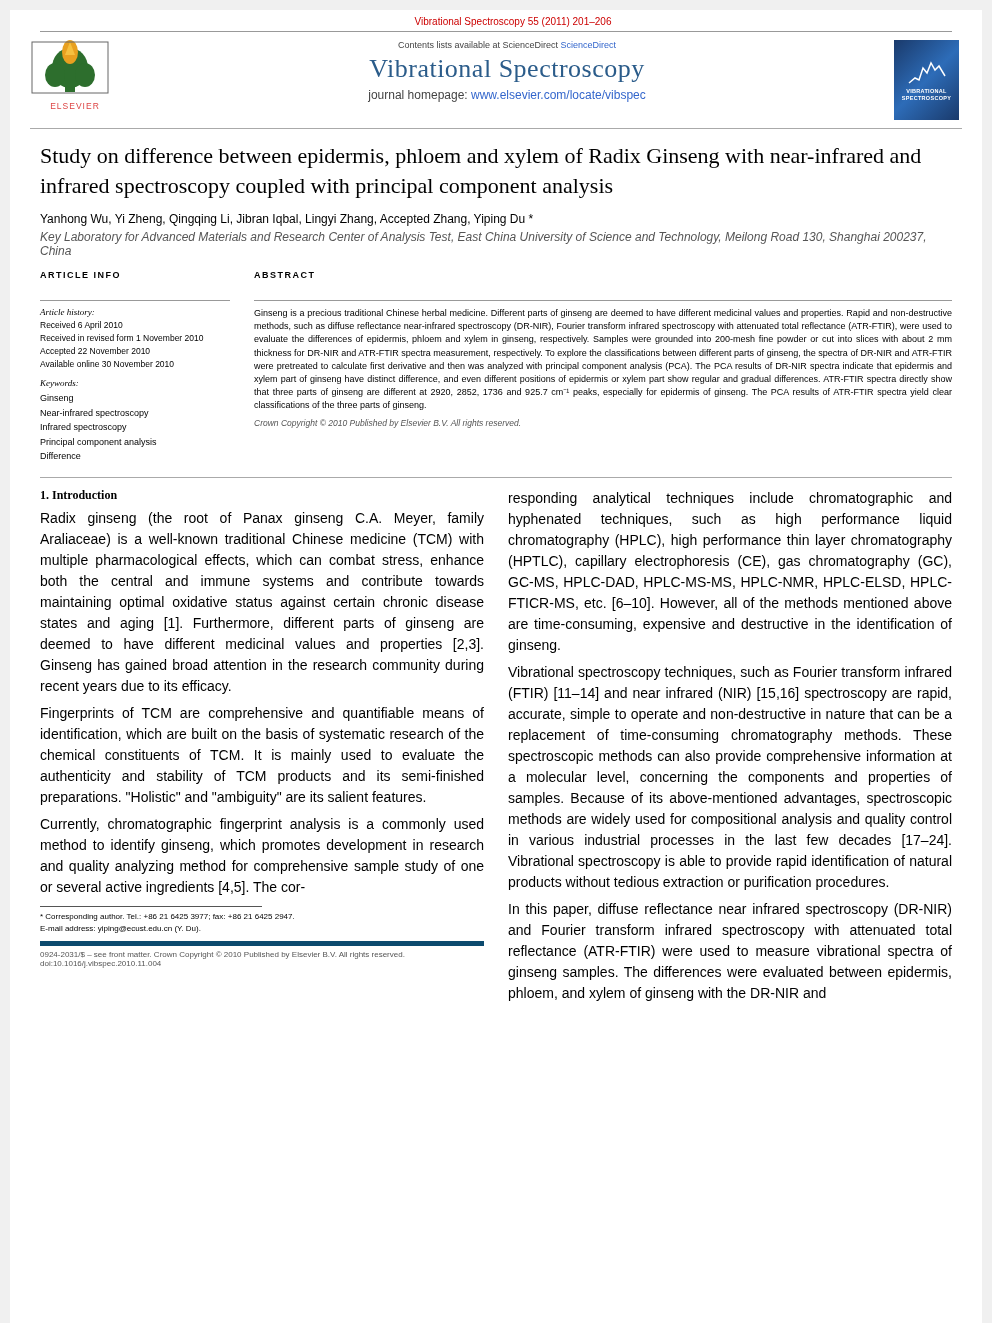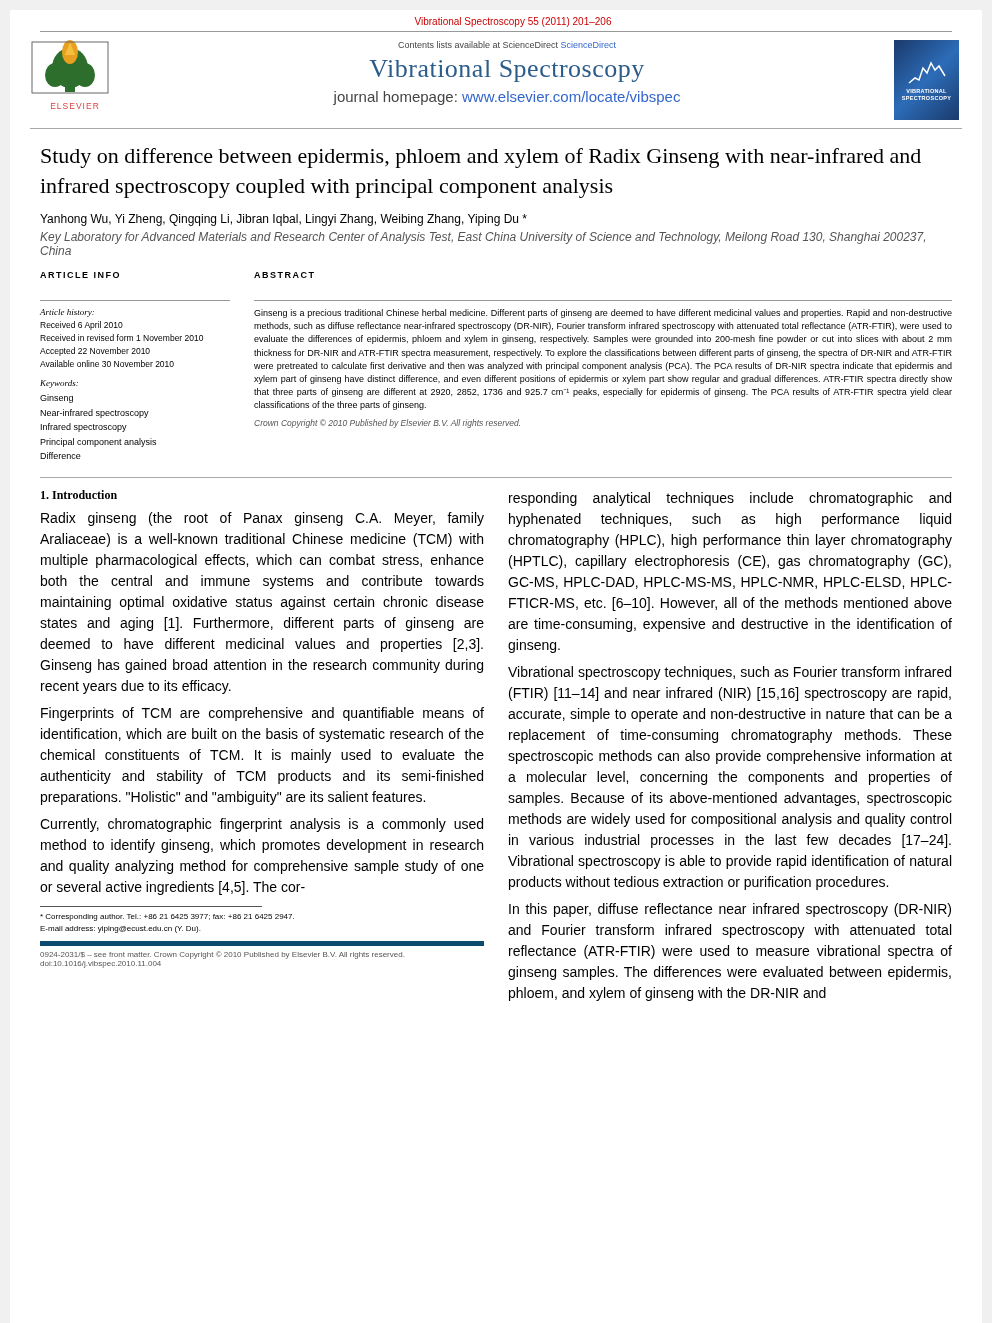--- a/index.html
+++ b/index.html
@@ -67,21 +67,21 @@
       text-decoration: none;
     }
     .journal-main-title {
       font-size: 26px;
       color: #2b5c8a;
       font-family: 'Times New Roman', serif;
       letter-spacing: 0.5px;
       margin-bottom: 4px;
     }
     .journal-homepage {
-      font-size: 15px;
+      font-size: 12px;
       color: #444;
       font-family: Arial, sans-serif;
     }
     .journal-homepage a {
       color: #3366cc;
       text-decoration: none;
     }
     .journal-cover-thumb {
       width: 68px;
       flex-shrink: 0;
@@ -304,21 +304,21 @@
       </div>
     </div>
   </div>
   <hr class="header-divider">
 
   <div class="main-content">
 
     <div class="article-title">Study on difference between epidermis, phloem and xylem of Radix Ginseng with near-infrared and infrared spectroscopy coupled with principal component analysis</div>
 
     <div class="authors">
-      <span>Yanhong Wu, Yi Zheng, Qingqing Li, Jibran Iqbal, Lingyi Zhang, Weibing Zhang, Yiping Du *</span>
+      <span>Yanhong Wu, Yi Zheng, Qingqing Li, Jibran Iqbal, Lingyi Zhang, Accepted Zhang, Yiping Du *</span>
     </div>
 
     <div class="affiliation">Key Laboratory for Advanced Materials and Research Center of Analysis Test, East China University of Science and Technology, Meilong Road 130, Shanghai 200237, China</div>
 
     <div class="two-col">
 
       <div class="left-col">
         <div class="section-heading">ARTICLE INFO</div>
         <div class="article-info-block">
           <div class="info-label">Article history:</div>

